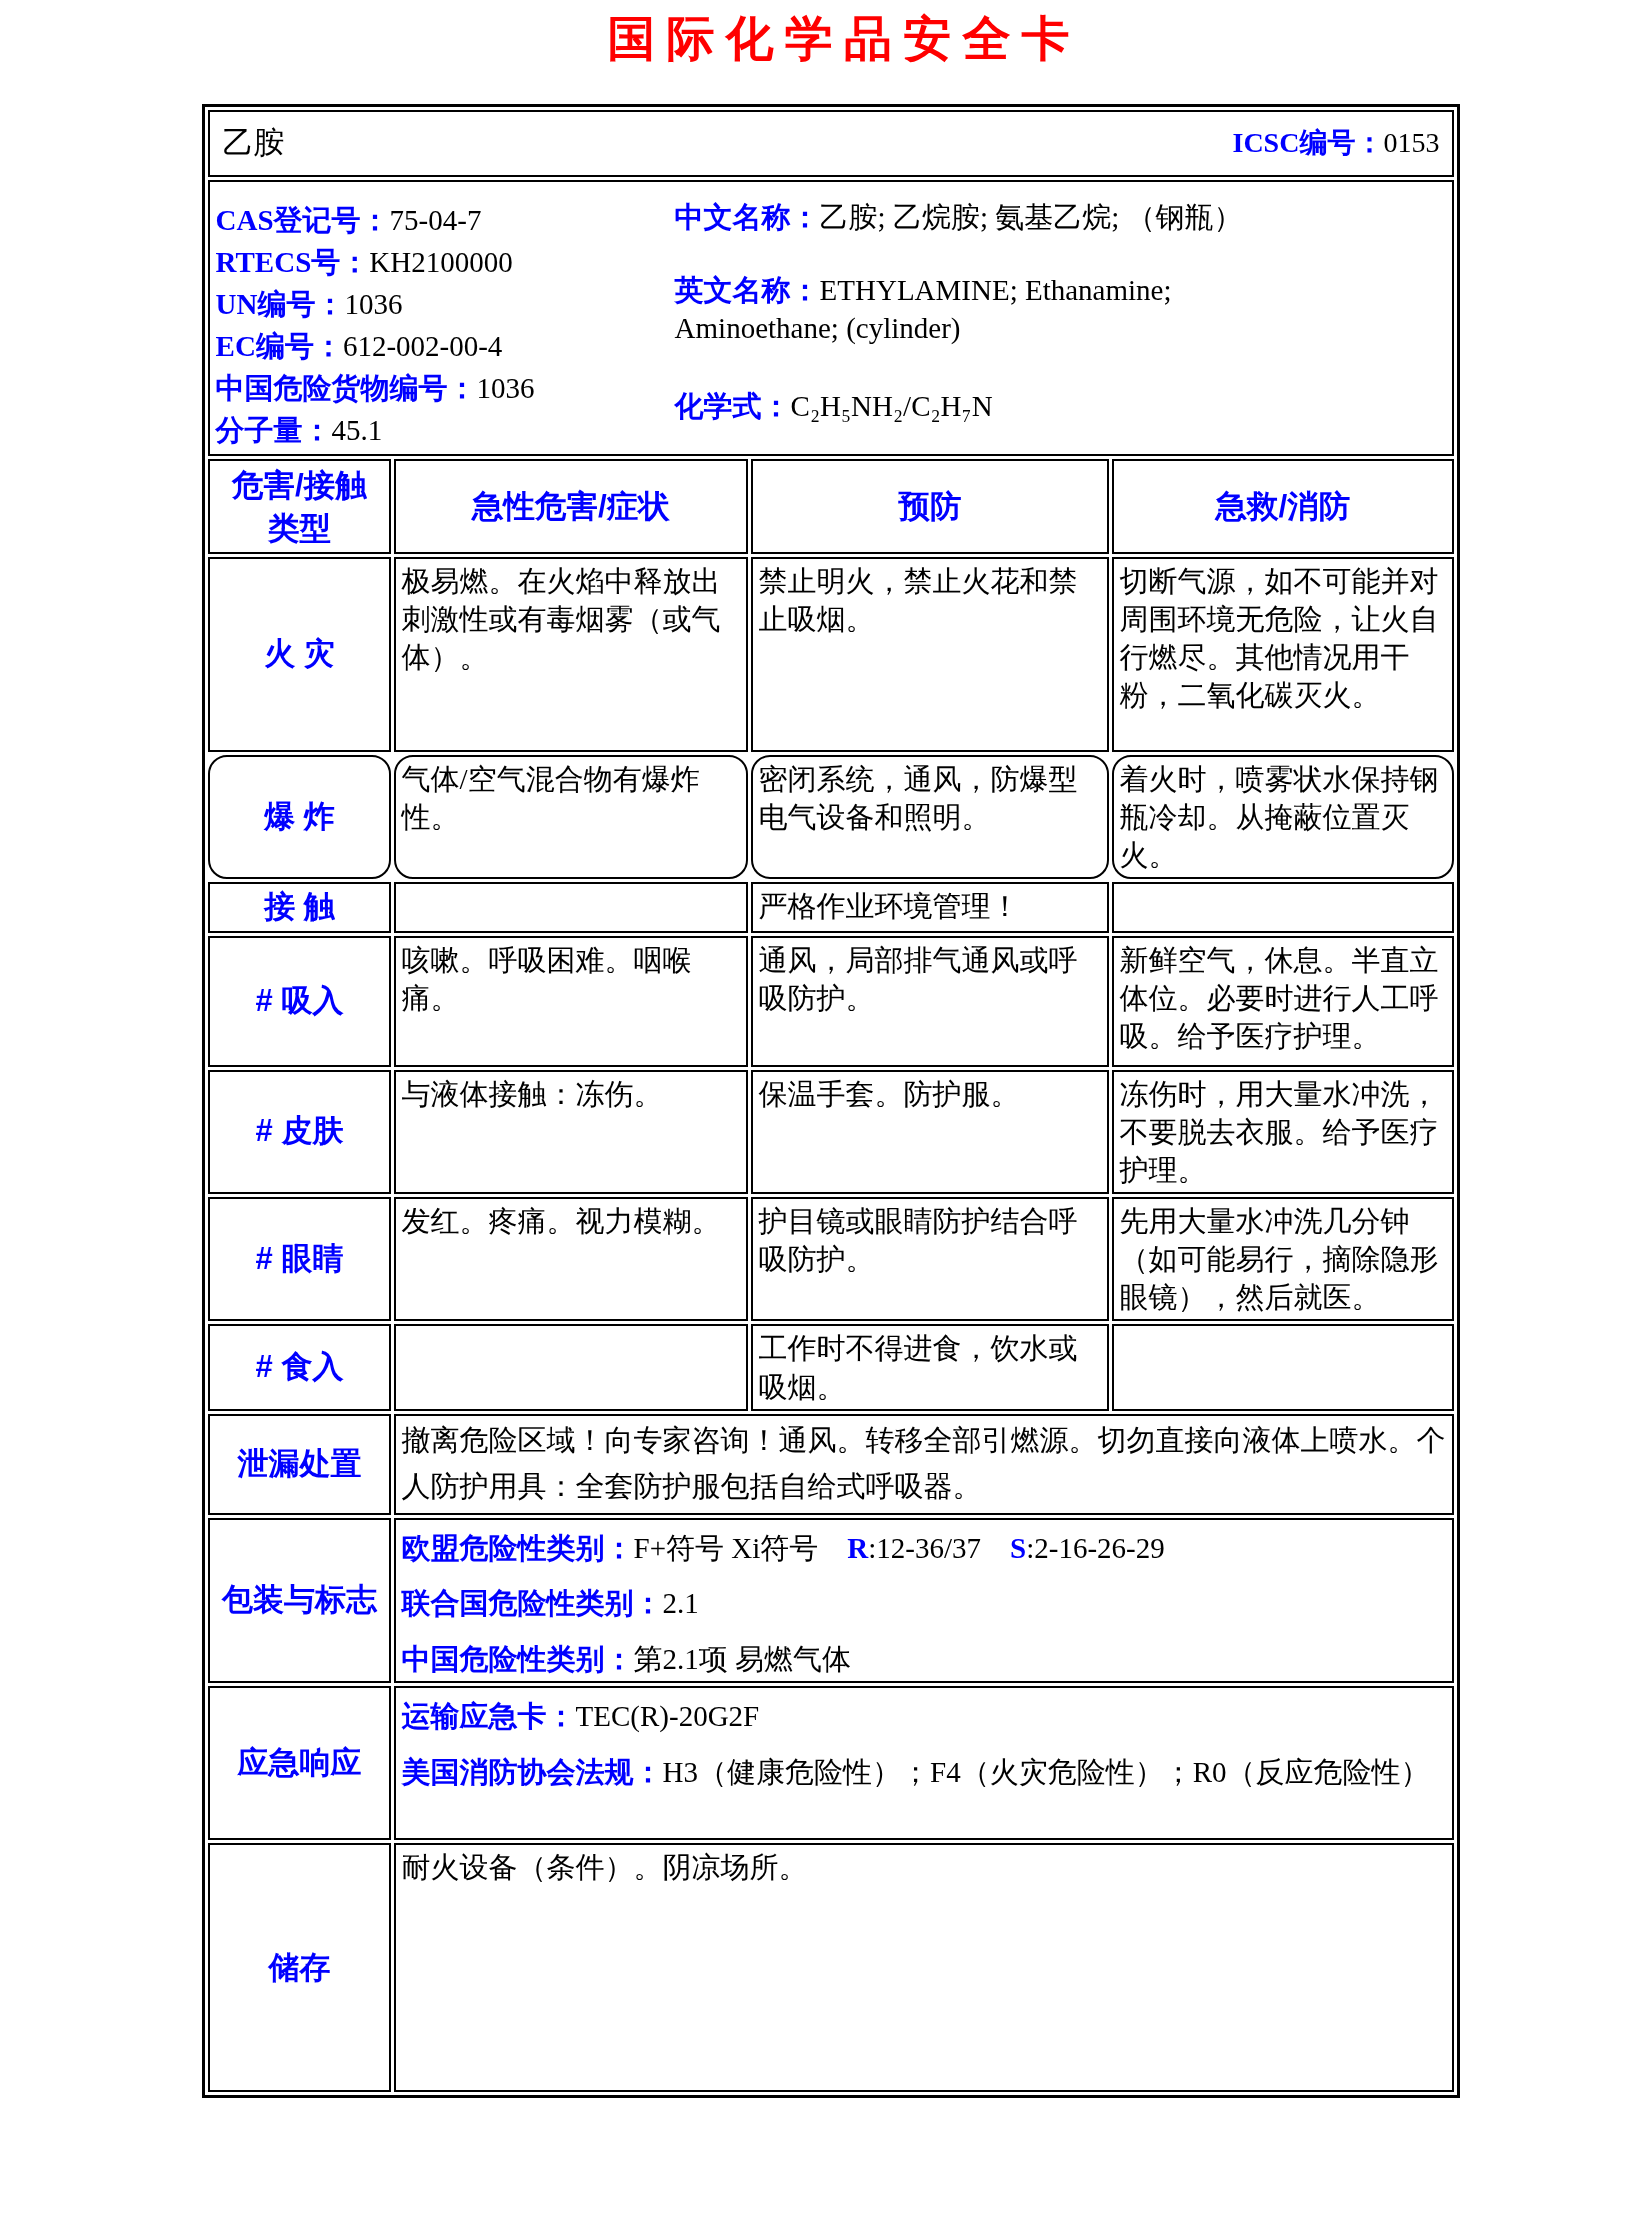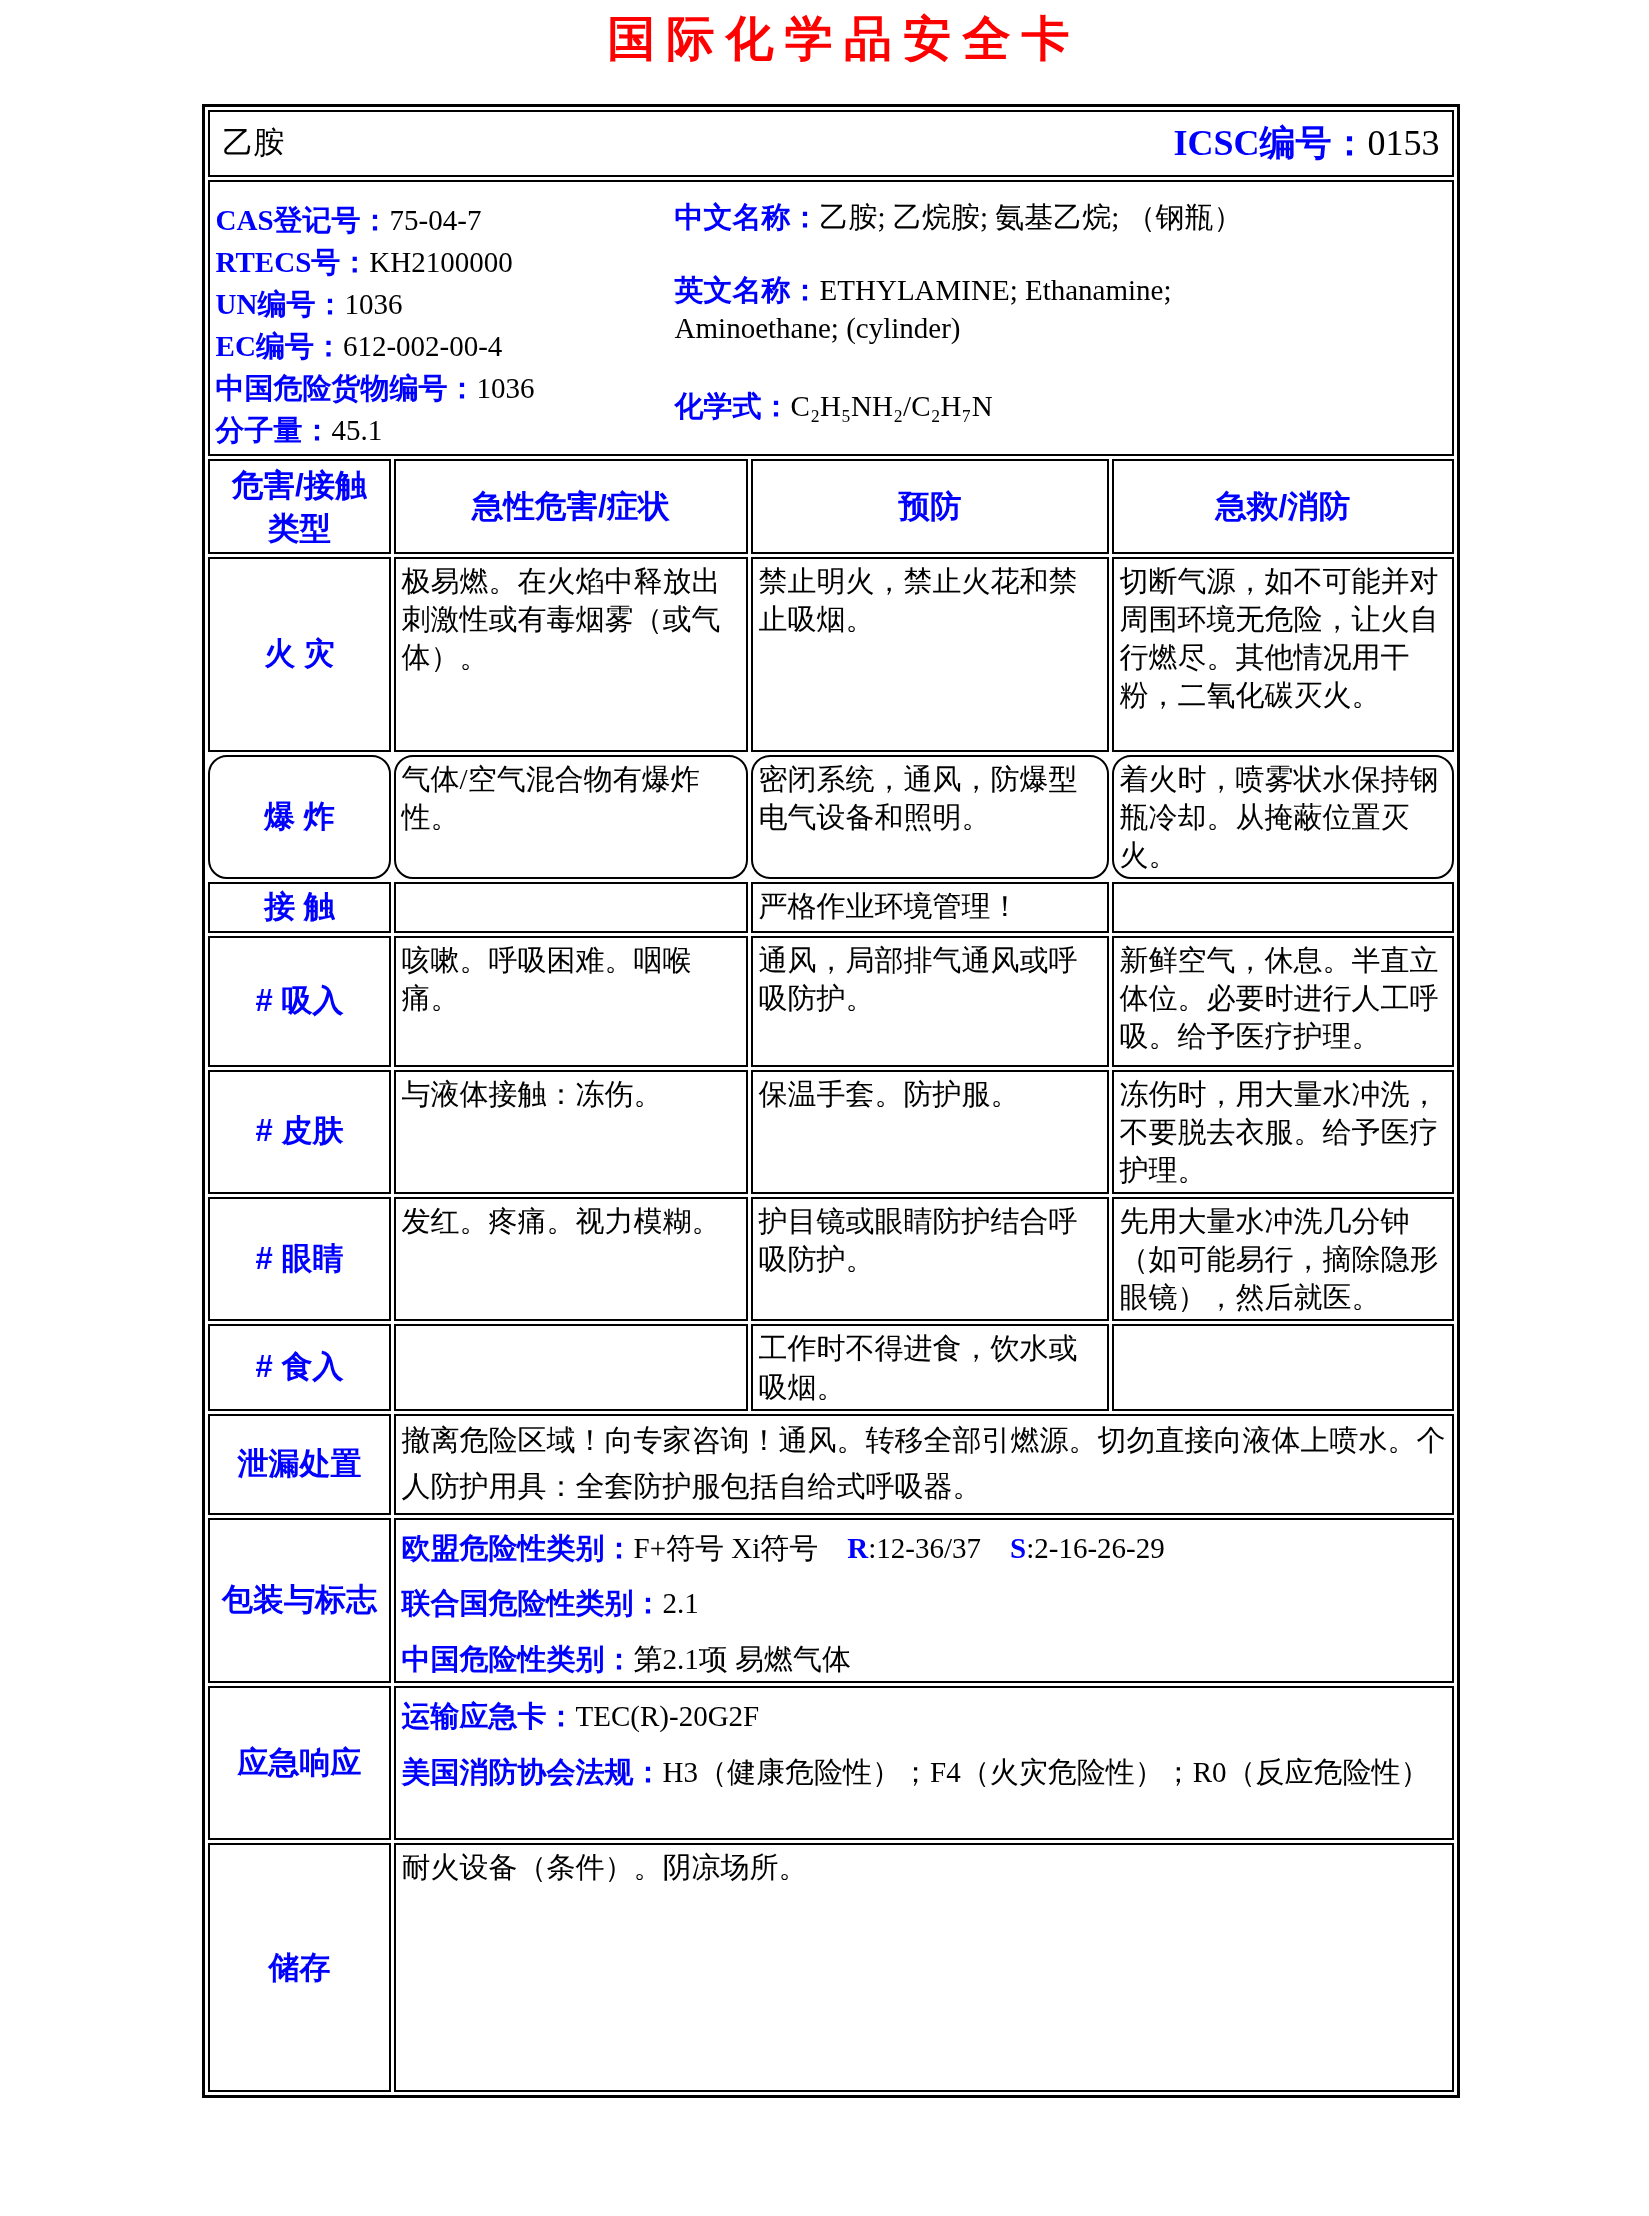--- a/index.html
+++ b/index.html
@@ -46,21 +46,21 @@
   col.c2{width:354px;}
   col.c3{width:358px;}
   col.c4{width:auto;}
   .lbl{color:#0000ff;font-weight:bold;}
   .val{color:#000000;}
   .gap{margin-left:29px;}
   
   tr.r-name td{height:67px;vertical-align:middle;}
   .name-flex{display:flex;justify-content:space-between;align-items:center;padding:0 7px;}
   .name-flex .subst{font-size:31px;}
-  .name-flex .icsc{font-size:36px;}
+  .name-flex .icsc{font-size:28px;}
   
   tr.r-ids td{height:249px;vertical-align:top;padding-top:17px;}
   .ids-flex{display:flex;}
   .ids-left{width:459px;flex:none;}
   .ids-right{flex:1;}
   .id-line{height:42px;display:flex;align-items:center;white-space:nowrap;}
   .ids-right .id-line.wrapok{white-space:normal;height:auto;display:block;line-height:1.3;}
   .ids-right .en{margin-top:35px;max-width:665px;}
   .ids-right .formula{margin-top:41px;}
   

